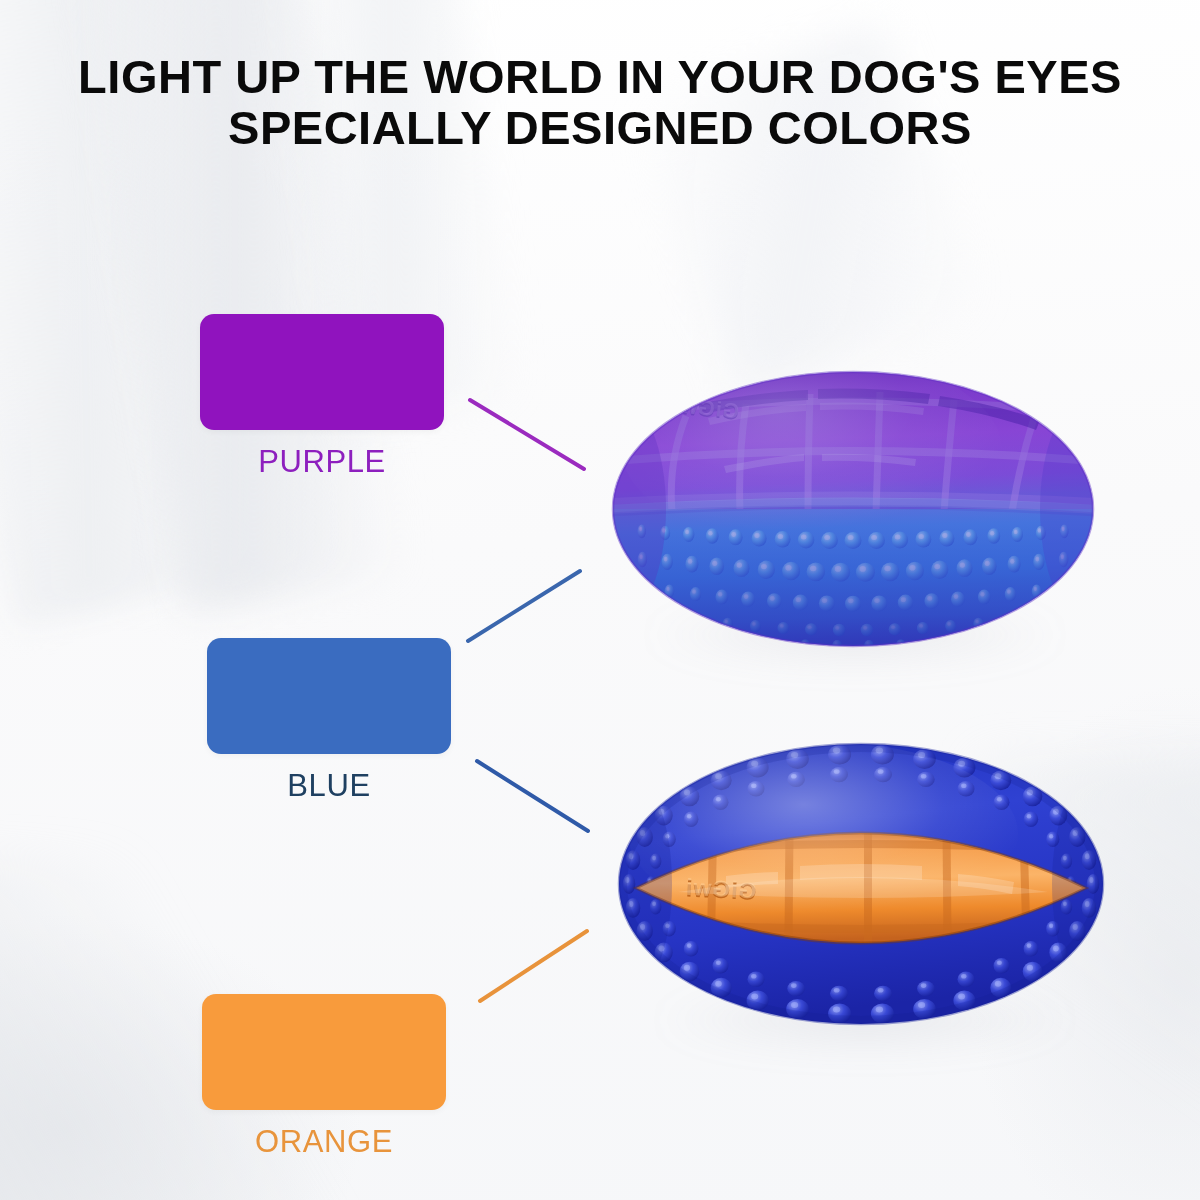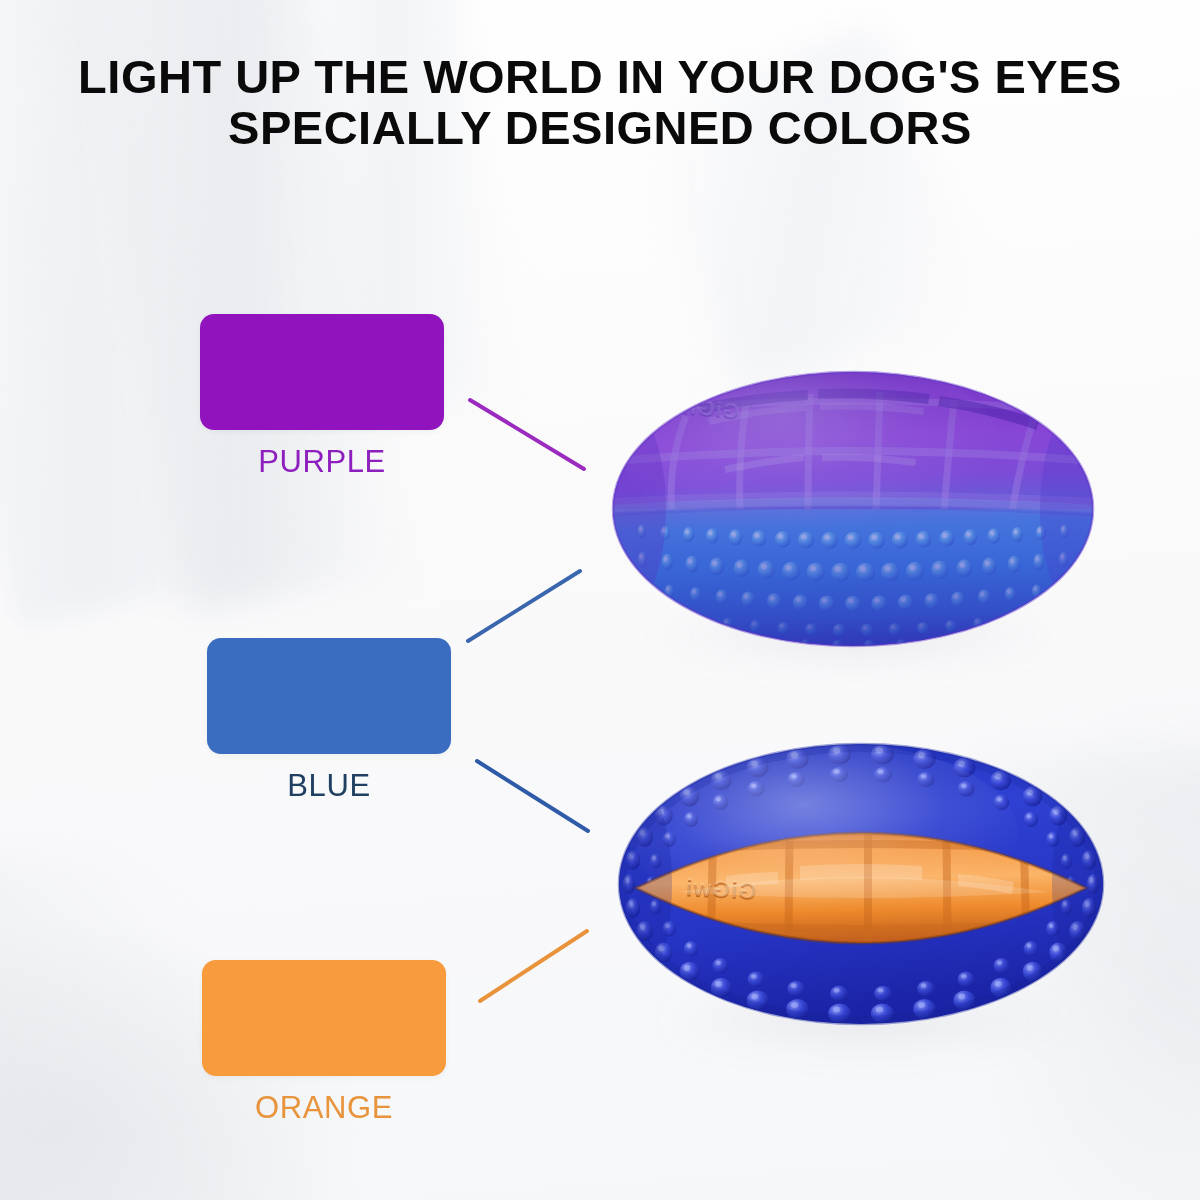--- a/index.html
+++ b/index.html
@@ -110,21 +110,21 @@
     margin-top: 16px;
     width: 244px;
     text-align: center;
     font-size: 31px;
     letter-spacing: 0.6px;
     line-height: 1;
   }
 
   #legend-purple { left: 200px; top: 314px; }
   #legend-blue   { left: 200px; top: 638px; margin-left: 7px; }
-  #legend-orange { left: 202px; top: 960px; }
+  #legend-orange { left: 202px; top: 994px; }
 
   
   #connectors {
     position: absolute;
     left: 0; top: 0;
     width: 1200px; height: 1200px;
     z-index: 14;
     pointer-events: none;
   }
 

